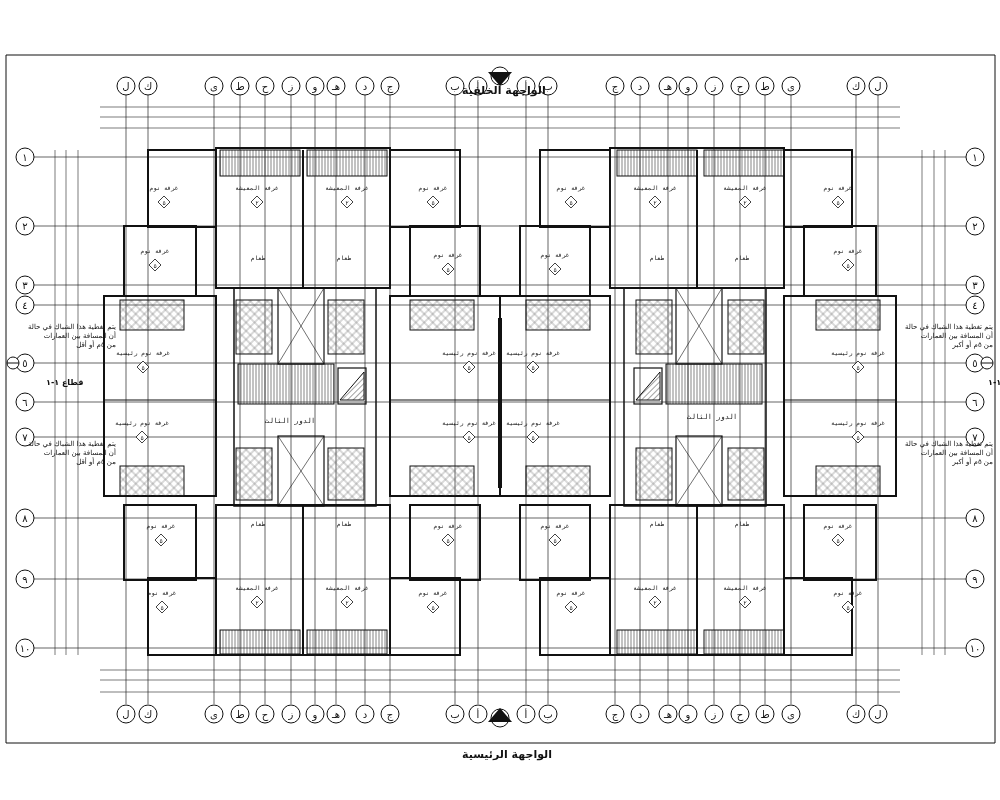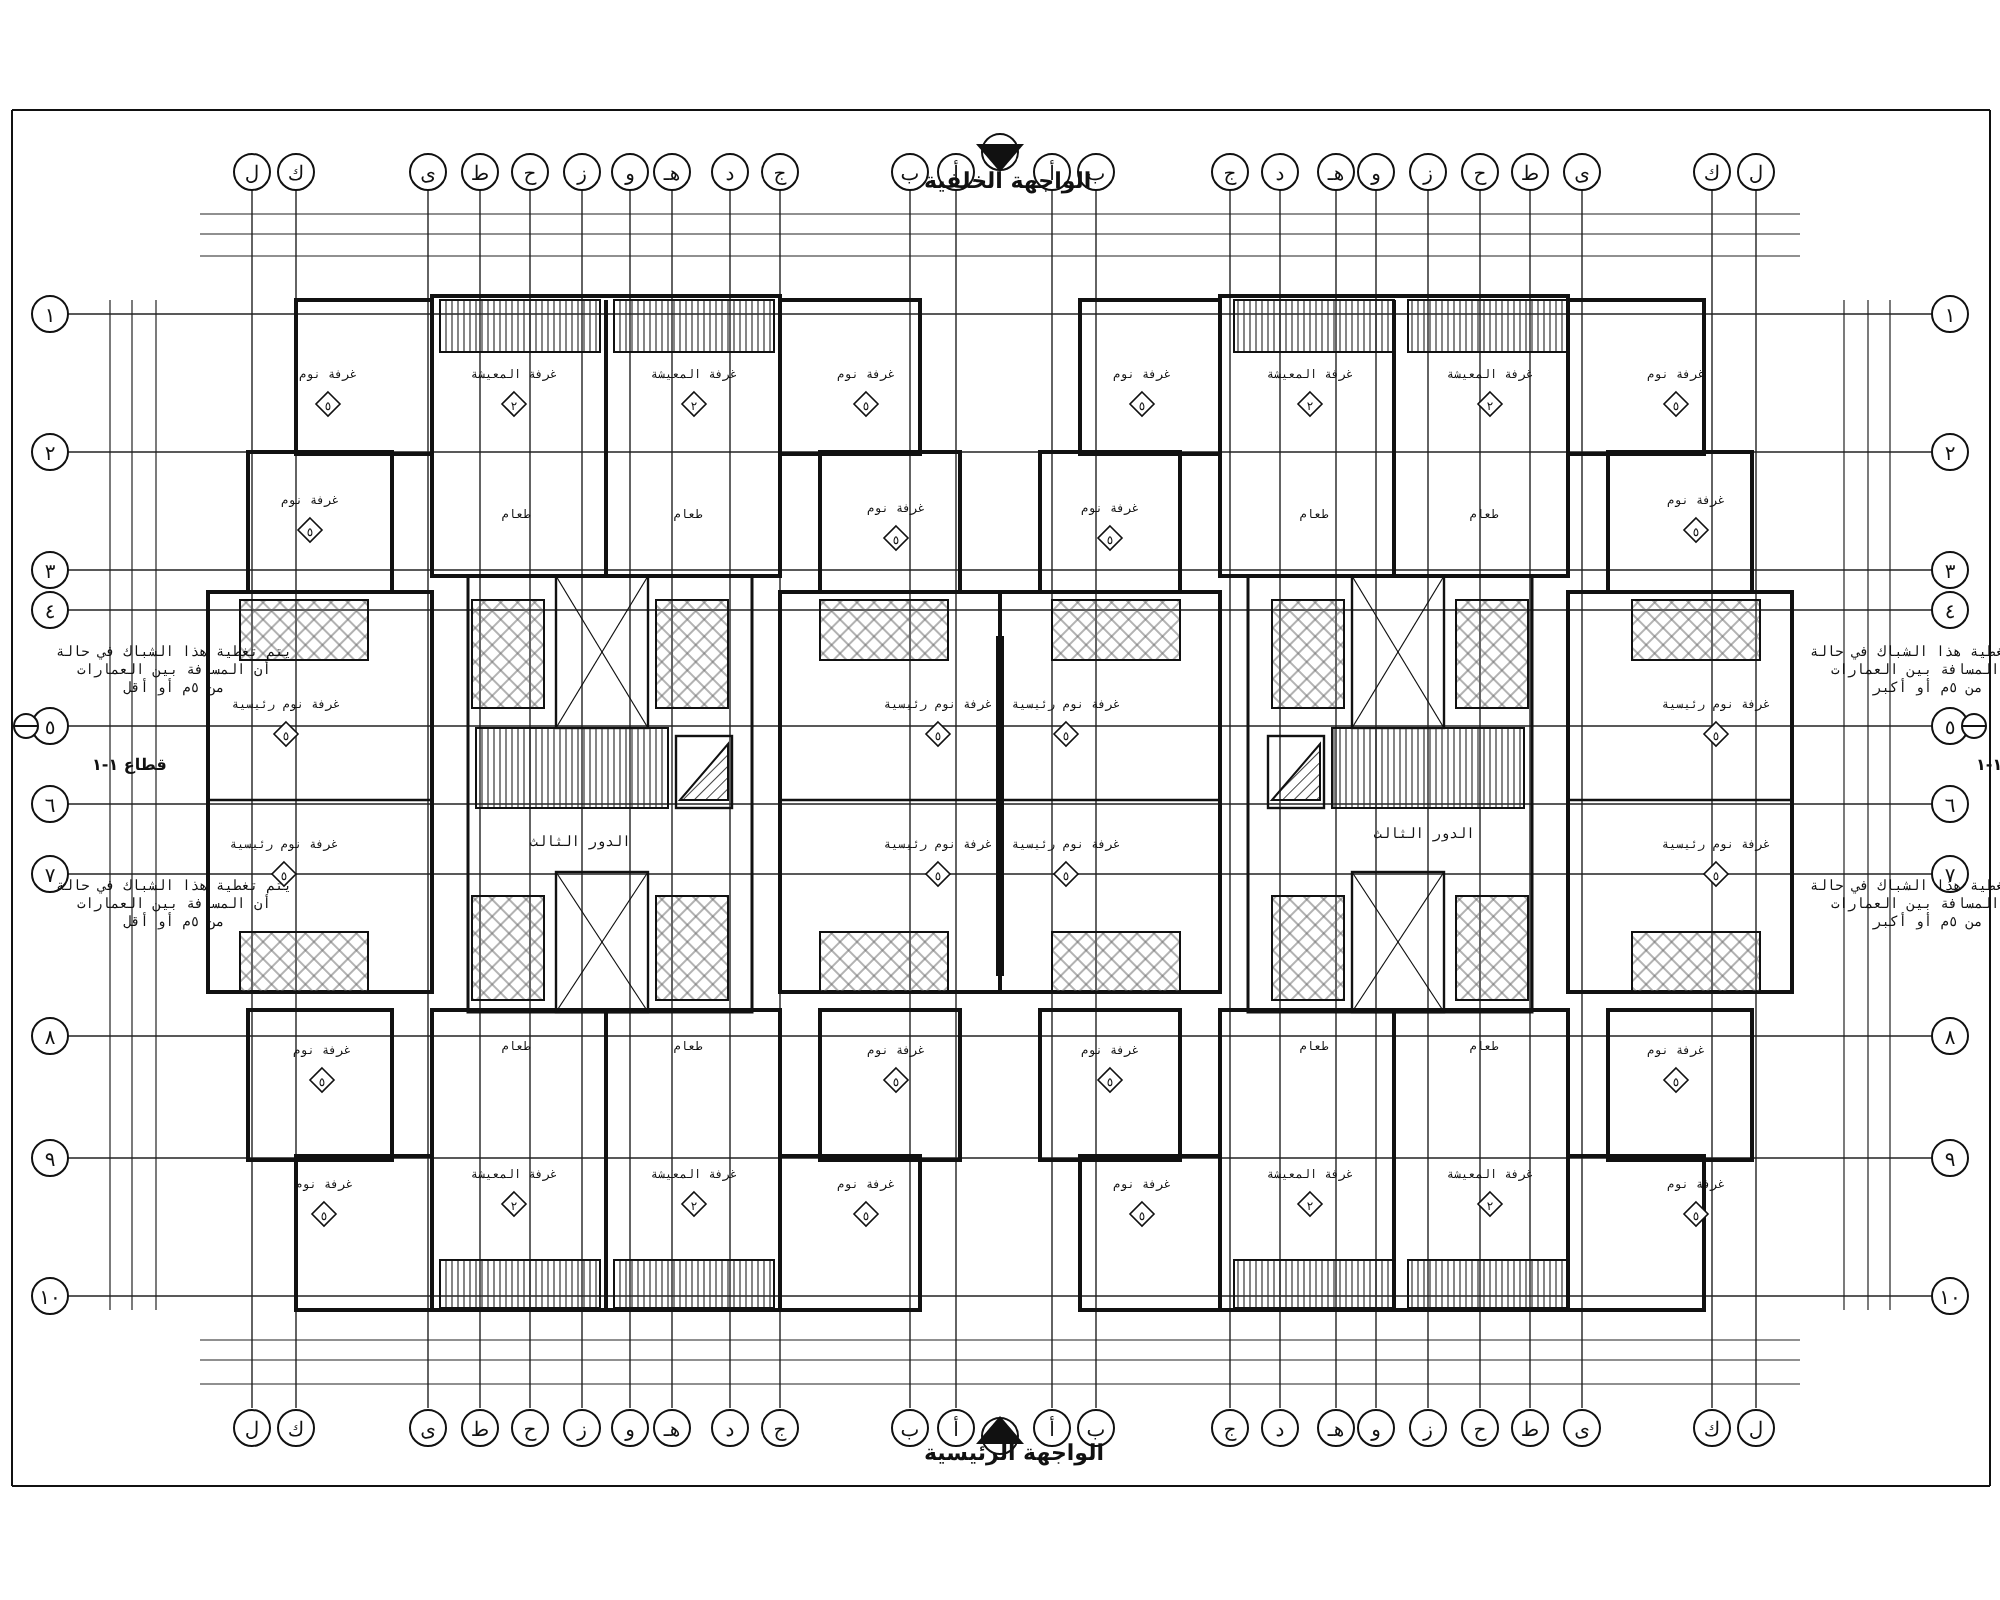--- a/index.html
+++ b/index.html
@@ -1,20 +1,20 @@
 <!DOCTYPE html>
 <html><head>
 <meta charset="utf-8">
 <style>
   html,body{margin:0;padding:0;background:#fff;}
   body{width:1000px;height:800px;position:relative;overflow:hidden;font-family:"DejaVu Sans",sans-serif;}
   svg{position:absolute;left:0;top:0;}
   .lbl{font-family:"DejaVu Sans",sans-serif;fill:#111;}
   .title{position:absolute;font-size:11px;font-weight:bold;color:#111;direction:rtl;white-space:nowrap;}
-  .note{position:absolute;font-size:7px;color:#111;direction:rtl;text-align:center;line-height:9px;white-space:nowrap;font-family:Liberation Mono, monospace;}
+  .note{position:absolute;font-size:7px;color:#111;direction:rtl;text-align:right;line-height:9px;white-space:nowrap;}
   .room{position:absolute;font-size:6px;color:#111;direction:rtl;white-space:nowrap;transform:translateX(-50%);font-family:Liberation Mono, monospace;}
   .sect{position:absolute;font-size:8px;color:#111;direction:rtl;white-space:nowrap;font-weight:bold;margin-left:40px;}
 </style>
 </head>
 <body>
 
 <svg id="plan" width="1000" height="800" viewBox="0 0 1000 800" xmlns="http://www.w3.org/2000/svg">
   <defs>
     <pattern id="hatch" width="4" height="4" patternUnits="userSpaceOnUse" patternTransform="rotate(45)">
       <line x1="0" y1="0" x2="0" y2="4" stroke="#444" stroke-width="1"></line>
@@ -599,21 +599,21 @@
         <text x="838" y="543" text-anchor="middle" font-size="6" class="lbl">٥</text>
       </g>
       <g>
         <polygon points="848,601 854,607 848,613 842,607" fill="#fff" stroke="#111" stroke-width="0.8"></polygon>
         <text x="848" y="610" text-anchor="middle" font-size="6" class="lbl">٥</text>
       </g>
     </g>
 </svg>
 
 <div class="title" style="left:462px;top:52px;margin-top:32px;">الواجهة الخلفية</div>
-<div class="title" style="left:462px;top:720px;">الواجهة الرئيسية</div>
+<div class="title" style="left:462px;top:748px;">الواجهة الرئيسية</div>
 <div class="sect" style="left:6px;top:378px;">قطاع ١-١</div>
 <div class="sect" style="left:948px;top:378px;">قطاع ١-١</div>
 <div class="room" style="left:290px;top:417px;font-size:7px;">الدور الثالث</div>
 <div class="room" style="left:712px;top:413px;font-size:7px;">الدور الثالث</div>
 
 <div class="note" style="left:28px;top:323px;">
   <div>يتم تغطية هذا الشباك في حالة</div>
   <div>أن المسافة بين العمارات</div>
   <div>من ٥م أو أقل</div>
 </div>

